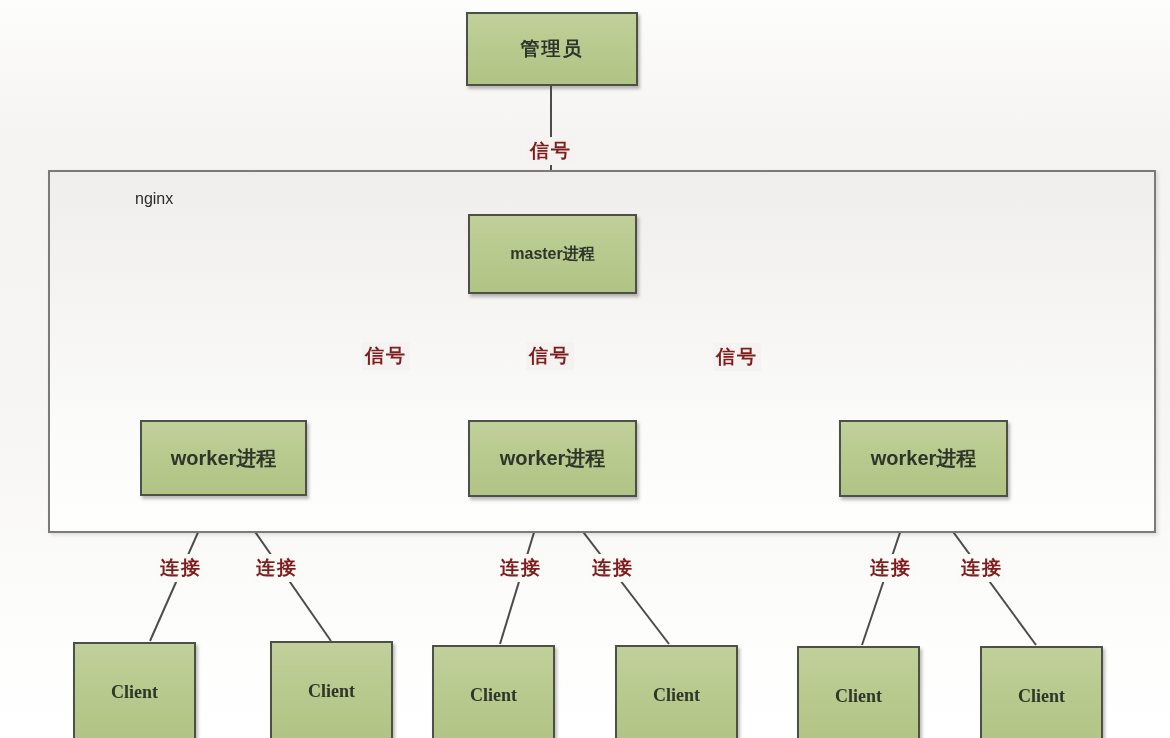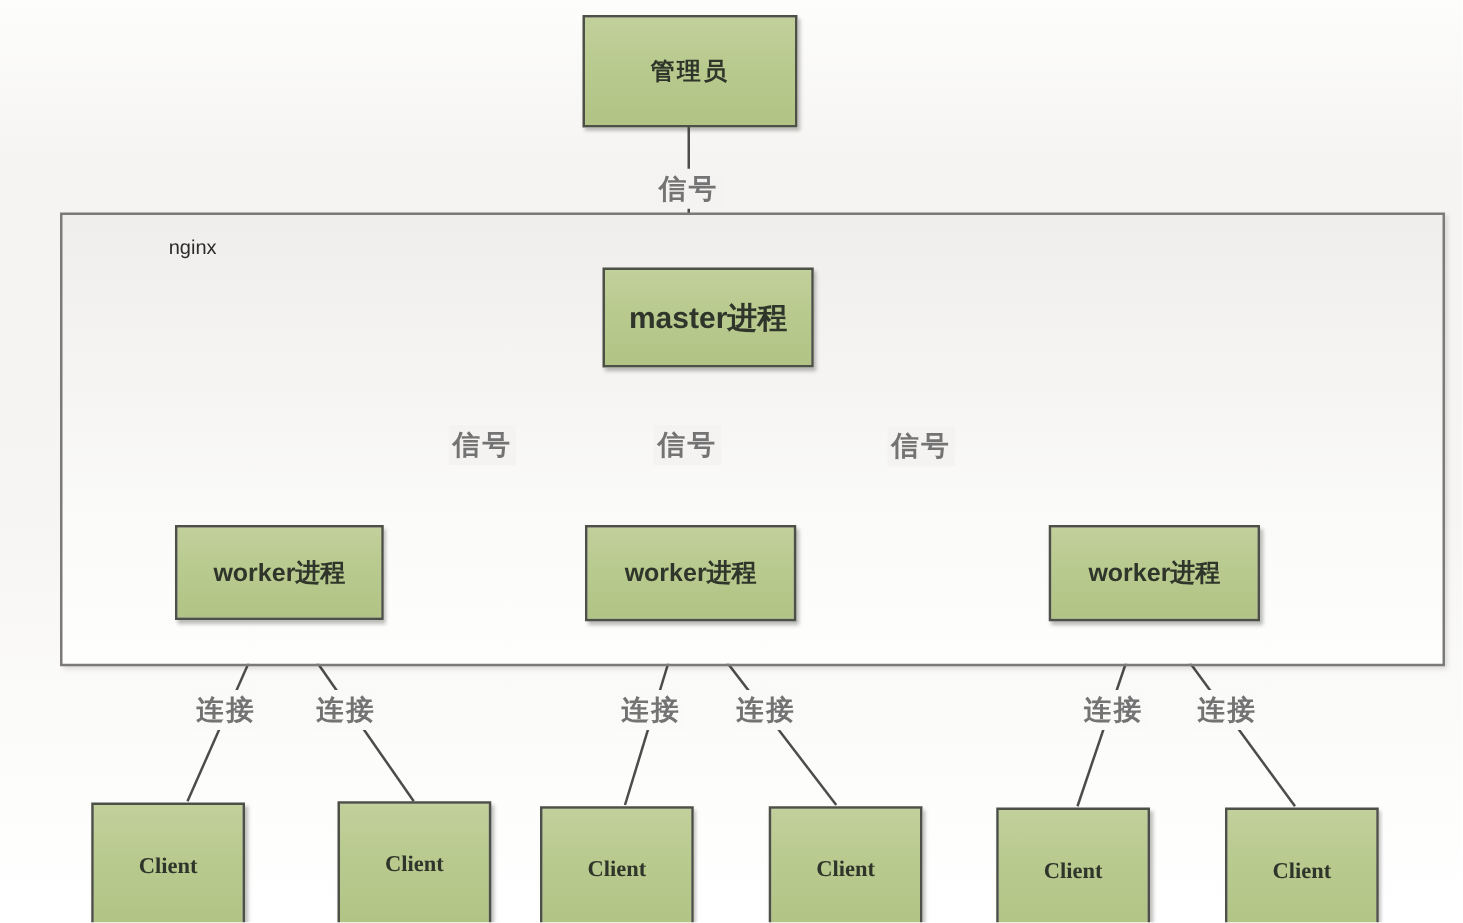--- a/index.html
+++ b/index.html
@@ -42,38 +42,38 @@
     align-items: center;
     justify-content: center;
     background: linear-gradient(180deg, #c2d09b 0%, #b8ca8e 45%, #b1c485 100%);
     border: 2px solid #4d5046;
     box-shadow: 2px 3px 3px rgba(60,60,55,0.35);
     color: #2f352a;
     font-weight: bold;
     box-sizing: border-box;
     text-align: center;
   }
-  .node-admin   { left: 466px; top: 12px;  width: 172px; height: 90px; font-size: 19px; letter-spacing: 2px; }
-  .node-master  { left: 468px; top: 214px; width: 169px; height: 80px; font-size: 24px; margin-left: 14px; }
+  .node-admin   { left: 466px; top: 12px;  width: 172px; height: 74px; font-size: 19px; letter-spacing: 2px; }
+  .node-master  { left: 468px; top: 214px; width: 169px; height: 80px; font-size: 16px; }
   .node-worker1 { left: 140px; top: 420px; width: 167px; height: 76px; font-size: 20px; }
   .node-worker2 { left: 468px; top: 420px; width: 169px; height: 77px; font-size: 20px; }
   .node-worker3 { left: 839px; top: 420px; width: 169px; height: 77px; font-size: 20px; }
   .node-client  { width: 123px; height: 100px; font-size: 18px; font-family: Liberation Serif, serif; }
   .node-client1 { left: 73px;  top: 642px; }
   .node-client2 { left: 270px; top: 641px; }
   .node-client3 { left: 432px; top: 645px; }
   .node-client4 { left: 615px; top: 645px; }
   .node-client5 { left: 797px; top: 646px; }
   .node-client6 { left: 980px; top: 646px; }
   .edge-label {
     position: absolute;
     transform: translate(-50%, -50%);
-    font-size: 22px;
+    font-size: 19px;
     font-weight: bold;
-    color: #737373;
+    color: #7f1d1d;
     letter-spacing: 2px;
     padding: 1px 3px;
     white-space: nowrap;
   }
   .edge-label.on-gray  { background: #f4f3f1; }
   .edge-label.on-light { background: #fafaf9; text-align: center; }
   .lbl-signal-top { left: 551px; top: 151px; }
   .lbl-signal-1   { left: 386px; top: 356px; }
   .lbl-signal-2   { left: 550px; top: 356px; }
   .lbl-signal-3   { left: 737px; top: 357px; }

